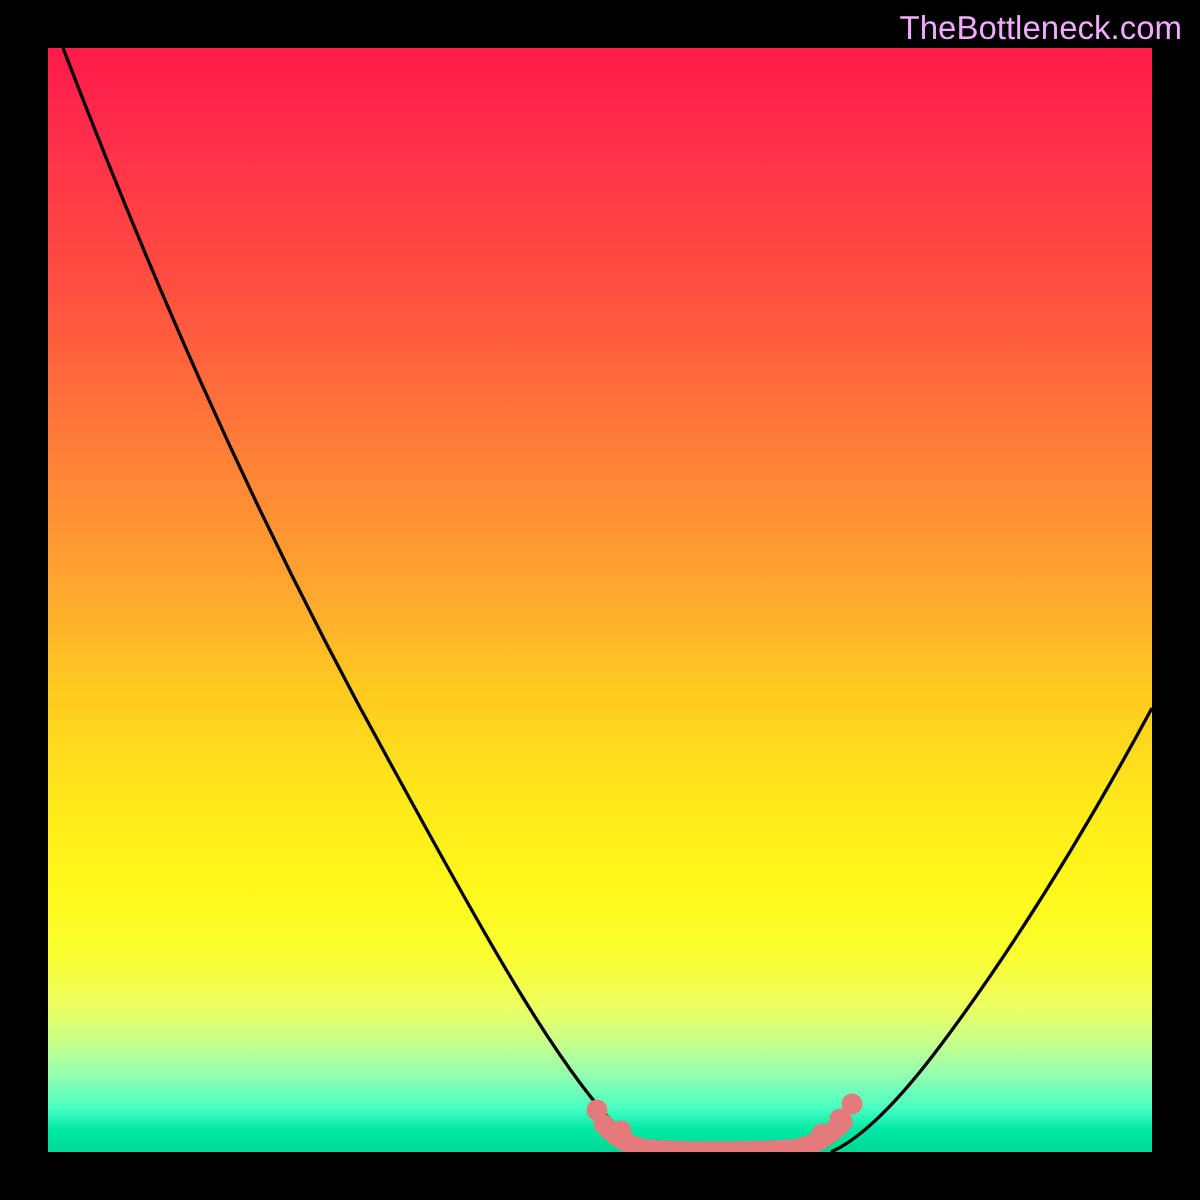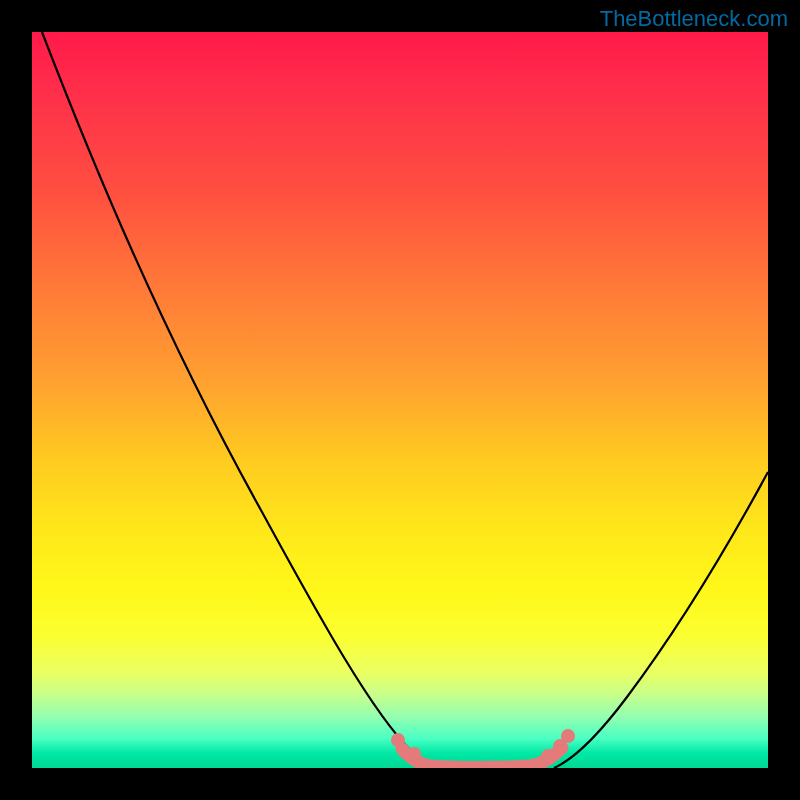--- a/index.html
+++ b/index.html
@@ -8,21 +8,21 @@
   height: 800px;
   background: #000;
   position: relative;
   overflow: hidden;
   font-family: Arial, sans-serif;
 }
 .watermark {
   position: absolute;
   top: 6px;
   right: 12px;
-  color: #0369a1;
+  color: #f0abfc;
   font-size: 22px;
   z-index: 10;
 }
 .plot-area {
   position: absolute;
   left: 32px;
   top: 32px;
   width: 736px;
   height: 736px;
 }

